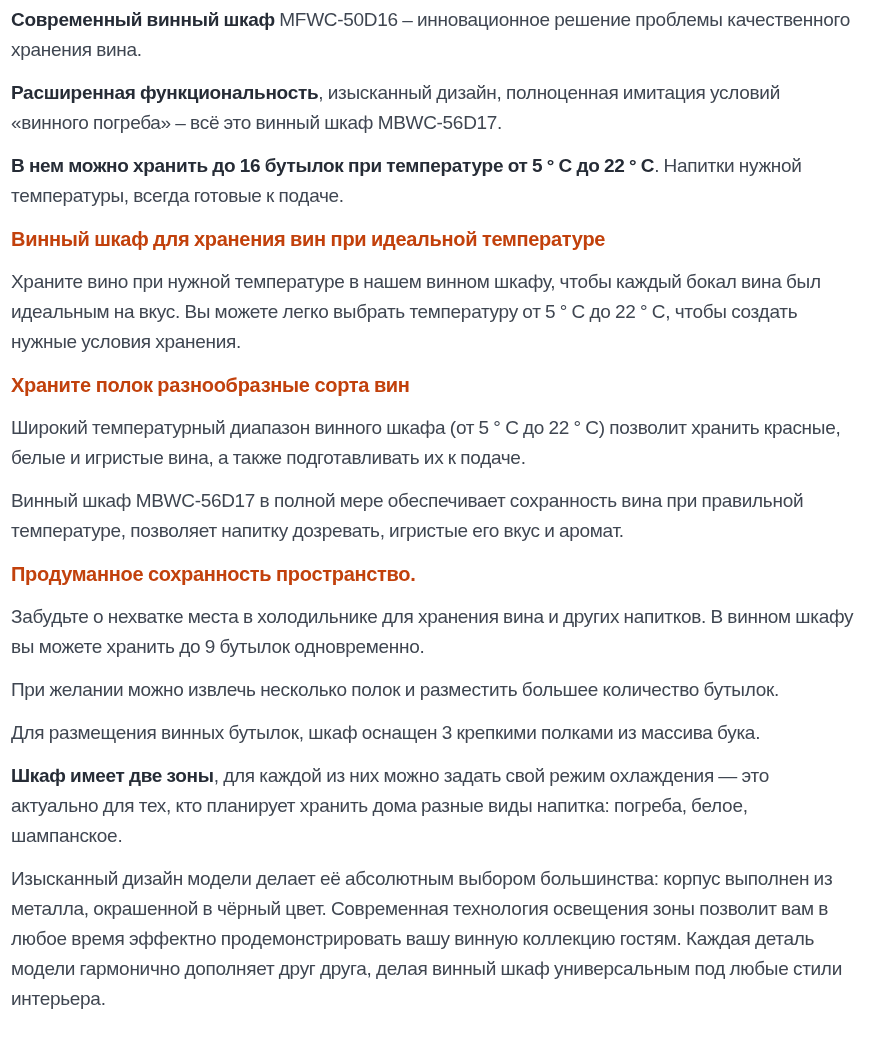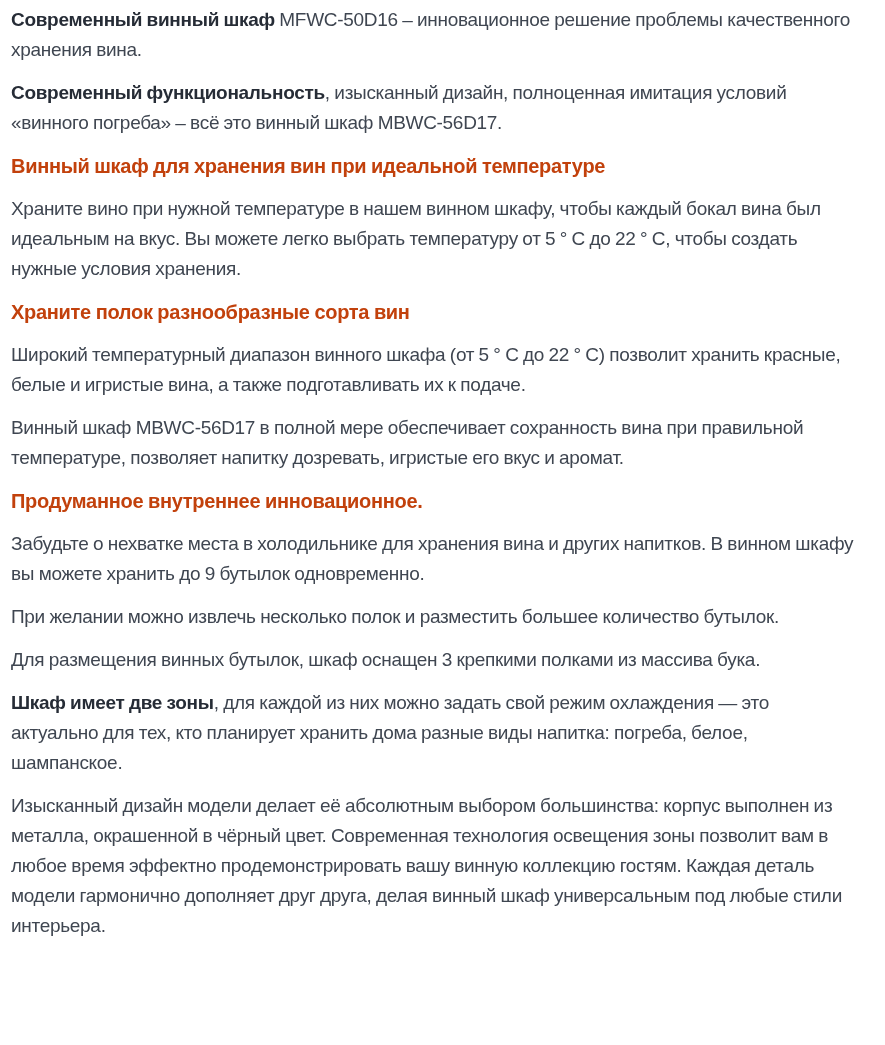--- a/index.html
+++ b/index.html
@@ -39,25 +39,26 @@
     color: #c2410c;
     letter-spacing: -0.3px;
     word-spacing: -0.5px;
   }
 </style>
 </head>
 <body>
 
 <article class="content">
     <p class="para"><span class="seg-bold">Современный винный шкаф</span><span class="seg-regular"> MFWC-50D16 – инновационное решение проблемы качественного хранения вина.</span></p>
-    <p class="para"><span class="seg-bold">Современный функциональность</span><span class="seg-regular">, изысканный дизайн, полноценная имитация условий «винного погреба» – всё это винный шкаф MBWC-56D17.</span></p>
+    <p class="para"><span class="seg-bold">Расширенная функциональность</span><span class="seg-regular">, изысканный дизайн, полноценная имитация условий «винного погреба» – всё это винный шкаф MBWC-56D17.</span></p>
+    <p class="para"><span class="seg-bold">В нем можно хранить до 16 бутылок при температуре от 5 ° С до 22 ° С</span><span class="seg-regular">. Напитки нужной температуры, всегда готовые к подаче.</span></p>
     <h3 class="heading"><span class="seg-bold">Винный шкаф для хранения вин при идеальной температуре</span></h3>
     <p class="para"><span class="seg-regular">Храните вино при нужной температуре в нашем винном шкафу, чтобы каждый бокал вина был идеальным на вкус. Вы можете легко выбрать температуру от 5 ° С до 22 ° С, чтобы создать нужные условия хранения.</span></p>
     <h3 class="heading"><span class="seg-bold">Храните полок разнообразные сорта вин</span></h3>
     <p class="para"><span class="seg-regular">Широкий температурный диапазон винного шкафа (от 5 ° С до 22 ° С) позволит хранить красные, белые и игристые вина, а также подготавливать их к подаче.</span></p>
     <p class="para"><span class="seg-regular">Винный шкаф MBWC-56D17 в полной мере обеспечивает сохранность вина при правильной температуре, позволяет напитку дозревать, игристые его вкус и аромат.</span></p>
-    <h3 class="heading"><span class="seg-bold">Продуманное внутреннее инновационное.</span></h3>
+    <h3 class="heading"><span class="seg-bold">Продуманное сохранность пространство.</span></h3>
     <p class="para"><span class="seg-regular">Забудьте о нехватке места в холодильнике для хранения вина и других напитков. В винном шкафу вы можете хранить до 9 бутылок одновременно.</span></p>
     <p class="para"><span class="seg-regular">При желании можно извлечь несколько полок и разместить большее количество бутылок.</span></p>
     <p class="para"><span class="seg-regular">Для размещения винных бутылок, шкаф оснащен 3 крепкими полками из массива бука.</span></p>
     <p class="para"><span class="seg-bold">Шкаф имеет две зоны</span><span class="seg-regular">, для каждой из них можно задать свой режим охлаждения — это актуально для тех, кто планирует хранить дома разные виды напитка: погреба, белое, шампанское.</span></p>
     <p class="para"><span class="seg-regular">Изысканный дизайн модели делает её абсолютным выбором большинства: корпус выполнен из металла, окрашенной в чёрный цвет. Современная технология освещения зоны позволит вам в любое время эффектно продемонстрировать вашу винную коллекцию гостям. Каждая деталь модели гармонично дополняет друг друга, делая винный шкаф универсальным под любые стили интерьера.</span></p>
   </article>
 
 </body></html>

